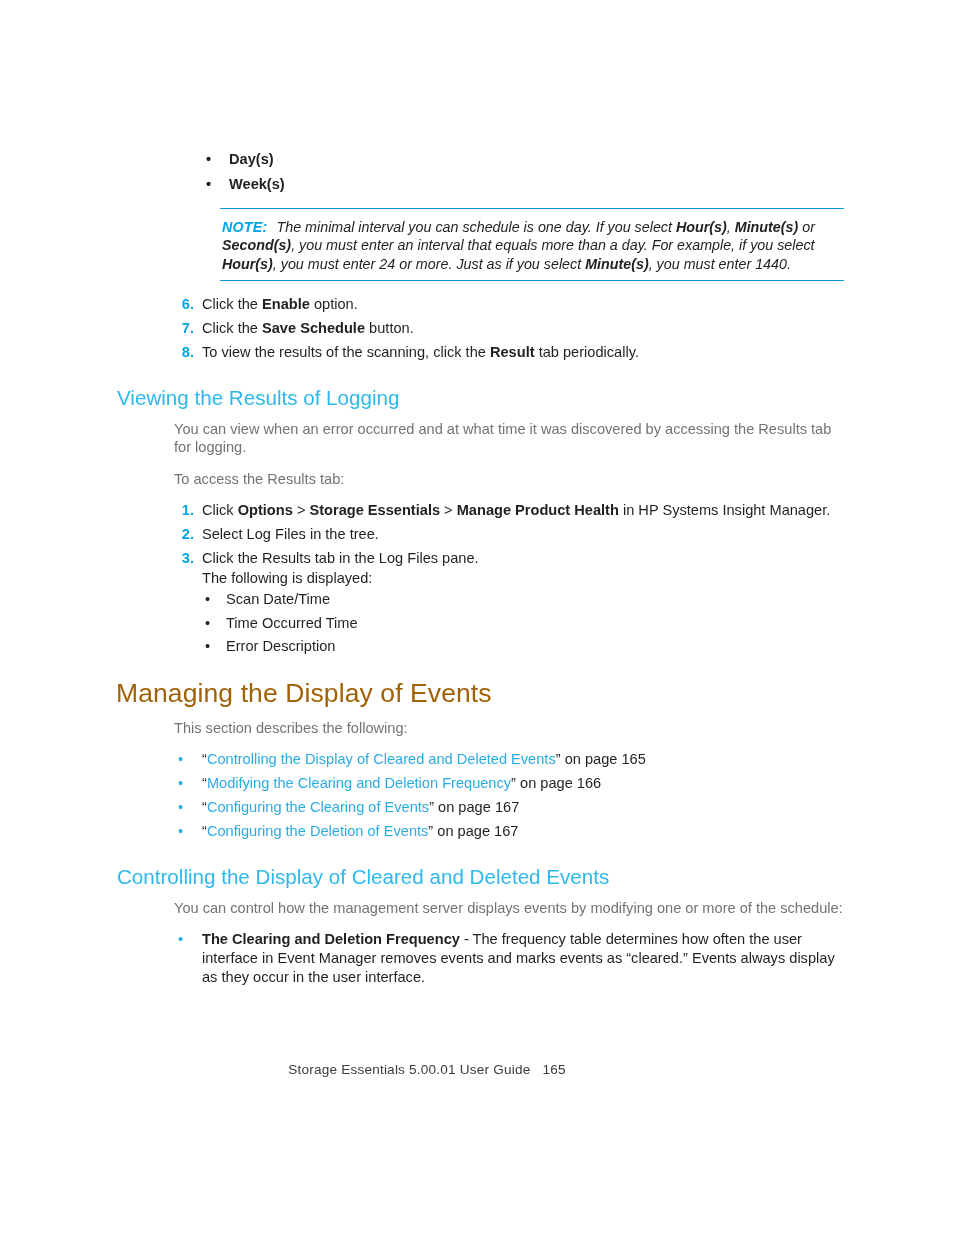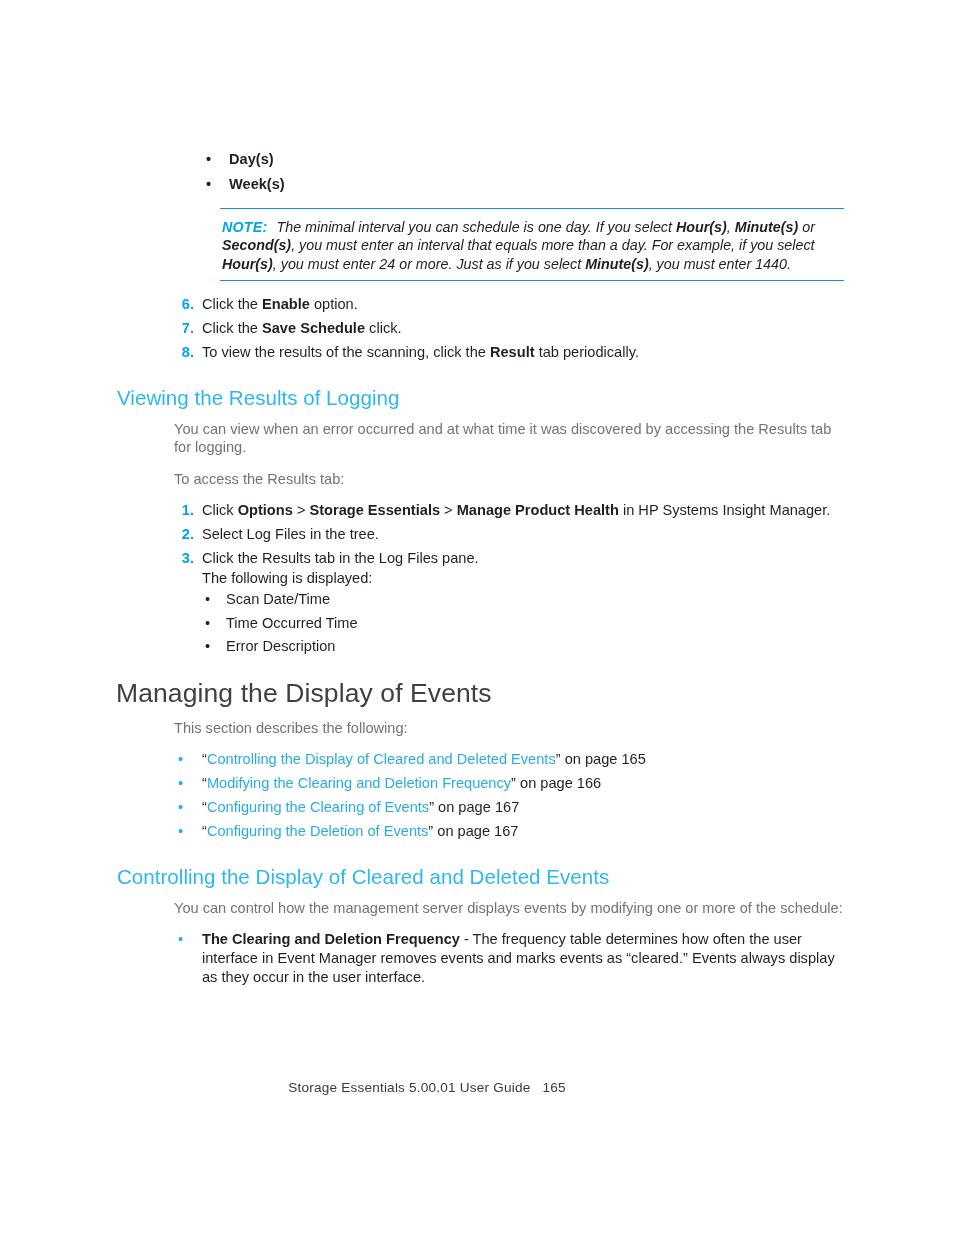--- a/index.html
+++ b/index.html
@@ -127,21 +127,21 @@
     position: absolute;
     left: 3px;
     top: 0;
     color: #231f20;
   }
 
   
   h2.h-major {
     font-size: 26.5px;
     font-weight: normal;
-    color: #404040;
+    color: #a16207;
     margin: 22px 0 11px -2px;
     letter-spacing: 0.1px;
     line-height: 30px;
   }
   h3.h-minor {
     font-size: 20.6px;
     font-weight: normal;
     color: #2eb8ec;
     margin: 24px 0 10px -1px;
     line-height: 24px;
@@ -196,21 +196,20 @@
   
   .footer {
     position: absolute;
     left: 0;
     top: 1062px;
     width: 954px;
     text-align: center;
     font-size: 13.6px;
     color: #3a3a3a;
     letter-spacing: 0.2px;
-    margin-top: 18px;
   }
   .footer .pg {
     display: inline-block;
     margin-left: 12px;
   }
   .footer-inner {
     display: inline-block;
     padding-right: 100px;
   }
 </style>
@@ -232,21 +231,21 @@
 
     <div class="notebox">
       <div class="nbody"><span class="note-label">NOTE:</span><span class="note-gap"></span><span>The minimal interval you can schedule is one day. If you select </span><b>Hour(s)</b><span>, </span><b>Minute(s)</b><span> or </span><b>Second(s)</b><span>, you must enter an interval that equals more than a day. For example, if you select </span><b>Hour(s)</b><span>, you must enter 24 or more. Just as if you select </span><b>Minute(s)</b><span>, you must enter 1440.</span></div>
     </div>
 
     <ol class="steps">
       <li>
         <span class="num">6.</span><span>Click the </span><b>Enable</b><span> option.</span>
       </li>
       <li>
-        <span class="num">7.</span><span>Click the </span><b>Save Schedule</b><span> click.</span>
+        <span class="num">7.</span><span>Click the </span><b>Save Schedule</b><span> button.</span>
       </li>
       <li>
         <span class="num">8.</span><span>To view the results of the scanning, click the </span><b>Result</b><span> tab periodically.</span>
       </li>
     </ol>
 
     <h3 class="h-minor">Viewing the Results of Logging</h3>
 
     <p class="para body-indent">You can view when an error occurred and at what time it was discovered by accessing the Results tab for logging.</p>
     <p class="para body-indent">To access the Results tab:</p>

